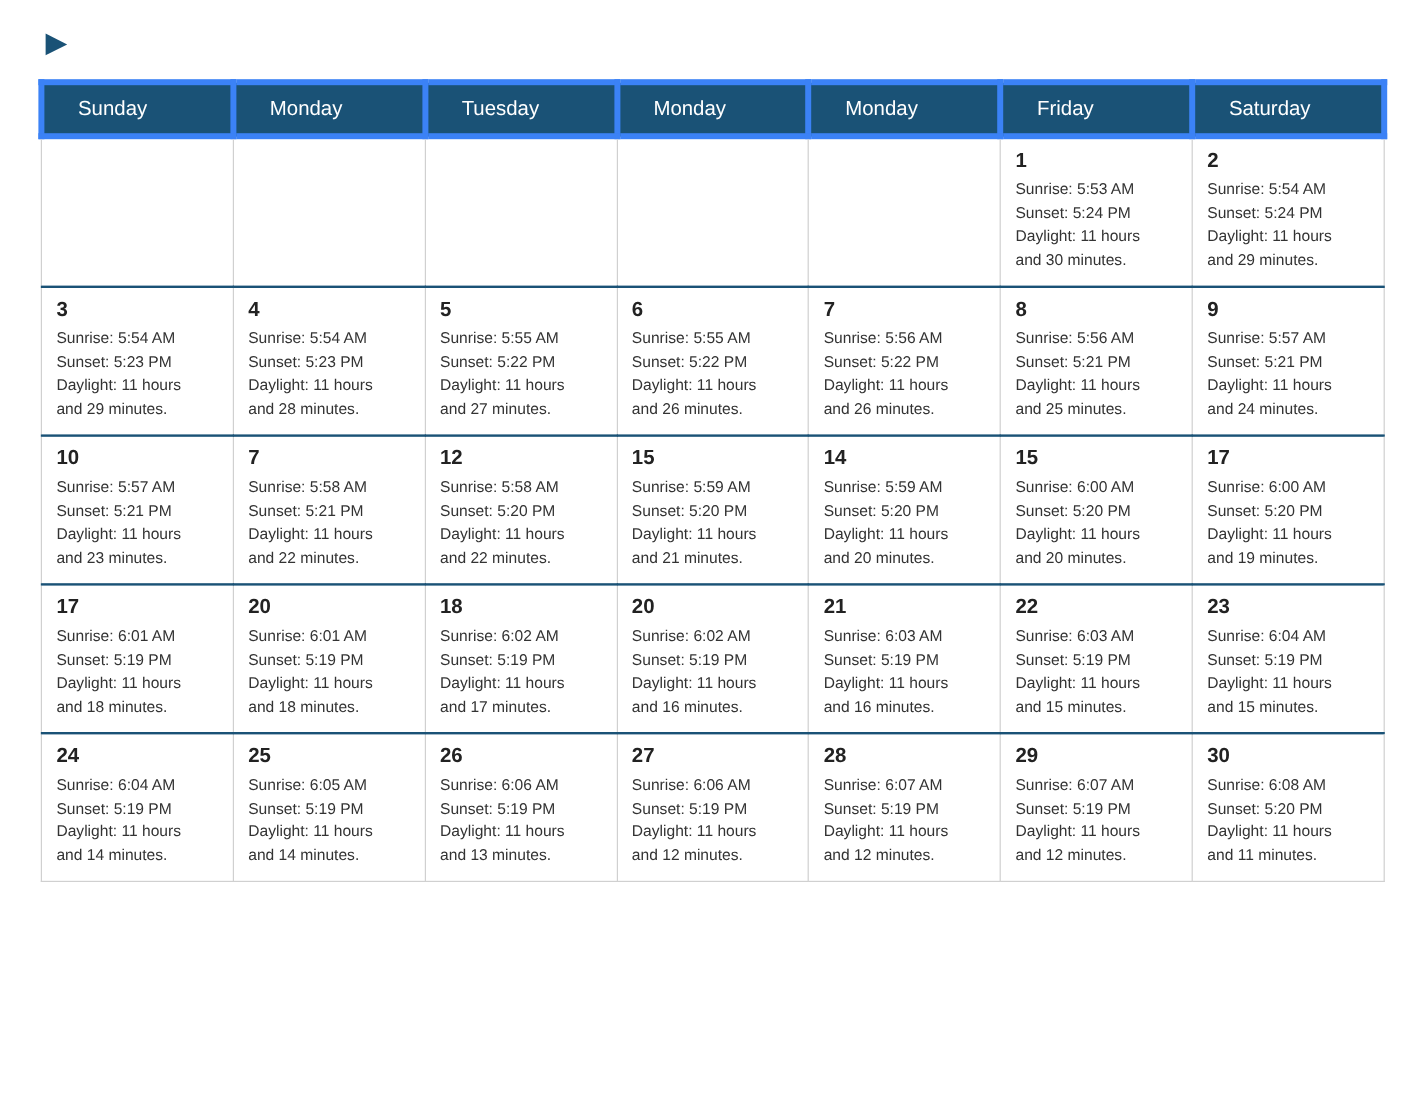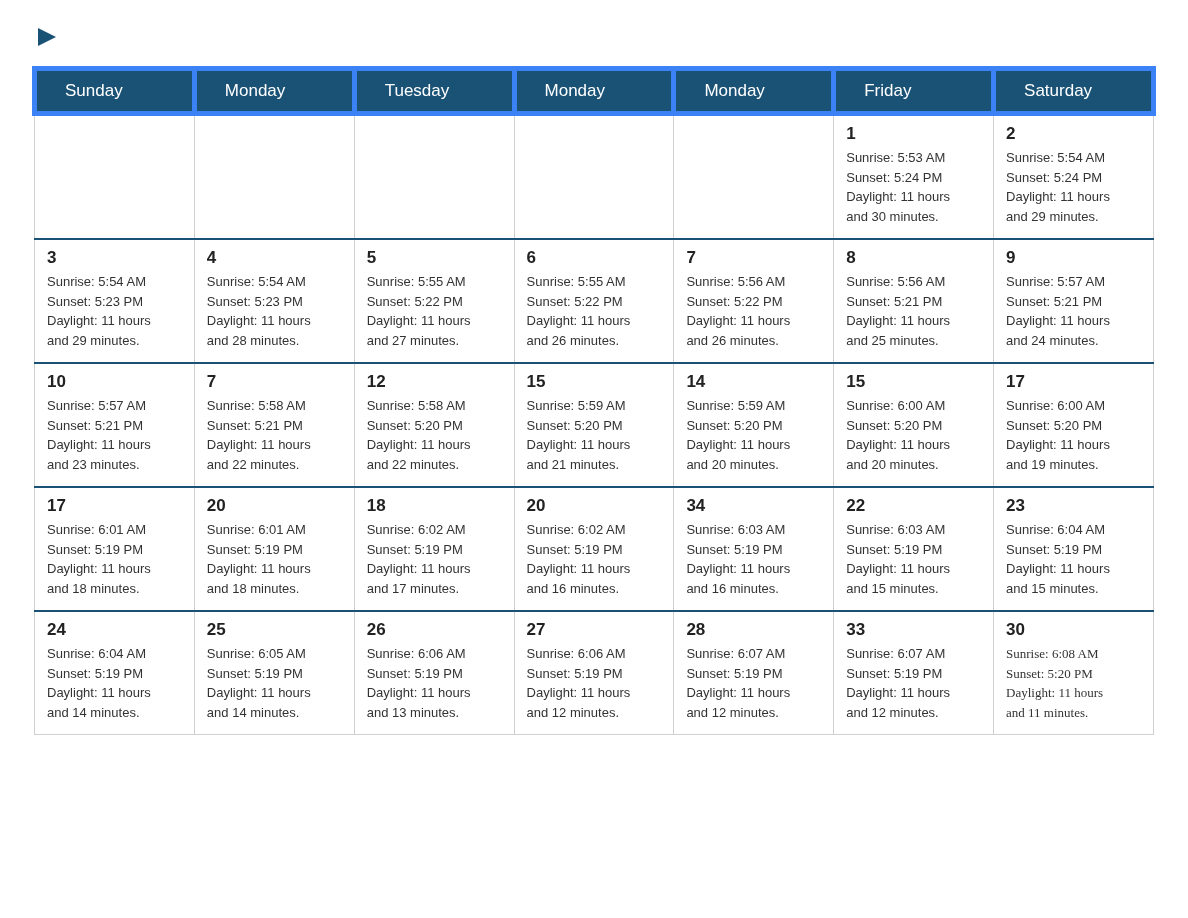--- a/index.html
+++ b/index.html
@@ -280,21 +280,21 @@
 and 17 minutes.</div>
         </td>
         <td>
           <span class="day-num">20</span>
           <div class="day-info" style="white-space: pre-line;">Sunrise: 6:02 AM
 Sunset: 5:19 PM
 Daylight: 11 hours
 and 16 minutes.</div>
         </td>
         <td>
-          <span class="day-num">34</span>
+          <span class="day-num">21</span>
           <div class="day-info" style="white-space: pre-line;">Sunrise: 6:03 AM
 Sunset: 5:19 PM
 Daylight: 11 hours
 and 16 minutes.</div>
         </td>
         <td>
           <span class="day-num">22</span>
           <div class="day-info" style="white-space: pre-line;">Sunrise: 6:03 AM
 Sunset: 5:19 PM
 Daylight: 11 hours
@@ -338,28 +338,28 @@
 and 12 minutes.</div>
         </td>
         <td>
           <span class="day-num">28</span>
           <div class="day-info" style="white-space: pre-line;">Sunrise: 6:07 AM
 Sunset: 5:19 PM
 Daylight: 11 hours
 and 12 minutes.</div>
         </td>
         <td>
-          <span class="day-num">33</span>
+          <span class="day-num">29</span>
           <div class="day-info" style="white-space: pre-line;">Sunrise: 6:07 AM
 Sunset: 5:19 PM
 Daylight: 11 hours
 and 12 minutes.</div>
         </td>
         <td>
           <span class="day-num">30</span>
-          <div class="day-info" style="white-space: pre-line; font-family: Liberation Serif, serif;">Sunrise: 6:08 AM
+          <div class="day-info" style="white-space: pre-line;">Sunrise: 6:08 AM
 Sunset: 5:20 PM
 Daylight: 11 hours
 and 11 minutes.</div>
         </td>
       </tr>
     </tbody>
 </table>
 
 </body></html>

